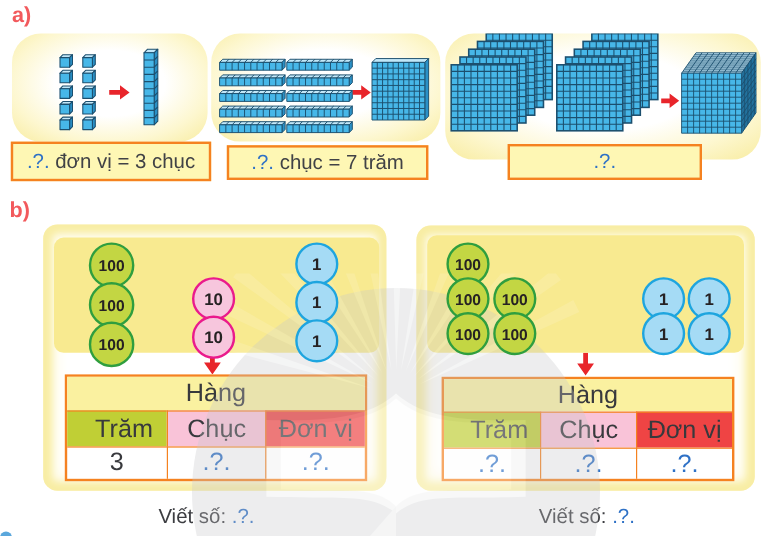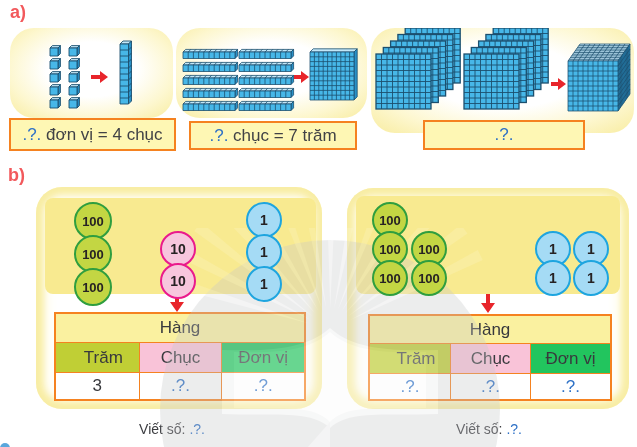--- a/index.html
+++ b/index.html
@@ -4,39 +4,39 @@
 <style>
   html,body{margin:0;padding:0;}
   body{width:637px;height:447px;position:relative;background:#ffffff;overflow:hidden;
        font-family:"Liberation Sans","DejaVu Sans",sans-serif;}
   .abs{position:absolute;}
   .section-label{font-size:18px;font-weight:bold;color:#f2595c;}
   .panel-a{border-radius:24px;background:radial-gradient(ellipse at 50% 46%, #ffffff 40%, #fdf7cf 72%, #f8eca0 100%);}
   .caption-box{background:#fef7b4;border:2px solid #f58220;display:flex;align-items:center;justify-content:center;
                font-size:17px;color:#414246;white-space:pre;box-sizing:border-box;}
   .qmark{color:#2e71c6;}
-  .panel-b{border-radius:26px;background:#ffffff;box-shadow:inset 0 0 6px 7px #f8eda4, inset 0 0 14px 8px #fdf7cf;text-decoration:underline;}
+  .panel-b{border-radius:12px;background:#ffffff;box-shadow:inset 0 0 6px 7px #f8eda4, inset 0 0 14px 8px #fdf7cf;text-decoration:underline;}
   .inner-yellow{background:#f8ea90;border-radius:8px;}
   .counter{position:absolute;z-index:3;border-radius:50%;box-sizing:border-box;display:flex;align-items:center;justify-content:center;
            font-weight:bold;color:#262223;}
   .counter.green{background:#c3d643;border:2.5px solid #2f9e3f;}
   .counter.pink{background:#f7c6dd;border:2.5px solid #ea1a8c;text-align:center;}
   .counter.blue{background:#a5dbf5;border:2.5px solid #1ea5df;}
   .pv-table{position:absolute;box-sizing:border-box;border:2px solid #f58220;background:#ffffff;
             display:grid;grid-template-columns:1fr 1fr 1fr;}
   .pv-cell{box-sizing:border-box;display:flex;align-items:center;justify-content:center;
-           font-size:17px;color:#38393d;}
+           font-size:21px;color:#38393d;}
   .pv-cell.bl{border-left:1.5px solid #f58220;}
   .pv-cell.bt{border-top:1.5px solid #f58220;}
   .pv-title{grid-column:1 / span 3;}
   .pv-head{background:#faf1a0;}
   .col-tram{background:#c0cf35;padding-left:12px;}
   .col-chuc{background:#f9c3d8;}
-  .col-donvi{background:#22c55e;}
-  .viet-so{position:absolute;font-size:14px;color:#3c3d41;text-align:center;white-space:pre;}
+  .col-donvi{background:#ef4444;}
+  .viet-so{position:absolute;font-size:17px;color:#3c3d41;text-align:center;white-space:pre;}
   .watermark{pointer-events:none;}
 </style>
 </head>
 <body>
 
 <div class="abs section-label" style="left:10px;top:2px;">a)</div>
 
 <div class="abs panel-a" style="left:10px;top:28px;width:163px;height:90px;">
   <svg class="abs" style="left:0;top:0;" width="163" height="90" id="svg-a1">
       <g stroke="#1c4f6e" stroke-width="0.9" stroke-linejoin="round">
@@ -641,21 +641,21 @@
         <line x1="242" y1="33" x2="242" y2="83"></line>
         <line x1="197" y1="78" x2="247" y2="78"></line>
         <line x1="242" y1="33" x2="254" y2="16"></line>
         <line x1="247" y1="78" x2="259" y2="61"></line>
         <line x1="207.8" y1="17.7" x2="257.8" y2="17.7"></line>
         <line x1="257.8" y1="17.7" x2="257.8" y2="67.7"></line>
       </g>
     </svg>
 </div>
 
-<div class="abs caption-box" style="left:9px;top:118px;width:167px;height:33px;"><span class="qmark">.?.</span><span> đơn vị = 4 chục</span></div>
+<div class="abs caption-box" style="left:9px;top:118px;width:167px;height:33px;"><span class="qmark">.?.</span><span> đơn vị = 3 chục</span></div>
 <div class="abs caption-box" style="left:189px;top:121px;width:168px;height:29px;"><span class="qmark">.?.</span><span> chục = 7 trăm</span></div>
 <div class="abs caption-box" style="left:423px;top:120px;width:162px;height:30px;"><span class="qmark">.?.</span></div>
 
 <div class="abs section-label" style="left:8px;top:165px;">b)</div>
 
 <div class="abs panel-b" style="left:36px;top:187px;width:286px;height:222px;">
   <div class="abs inner-yellow" style="left:9px;top:11px;width:271px;height:96px;"></div>
   <div id="counters-b1">
       <div class="counter green" style="left:38px;top:15px;width:38px;height:38px;font-size:13px;">100</div>
       <div class="counter green" style="left:38px;top:48px;width:38px;height:38px;font-size:13px;">100</div>

